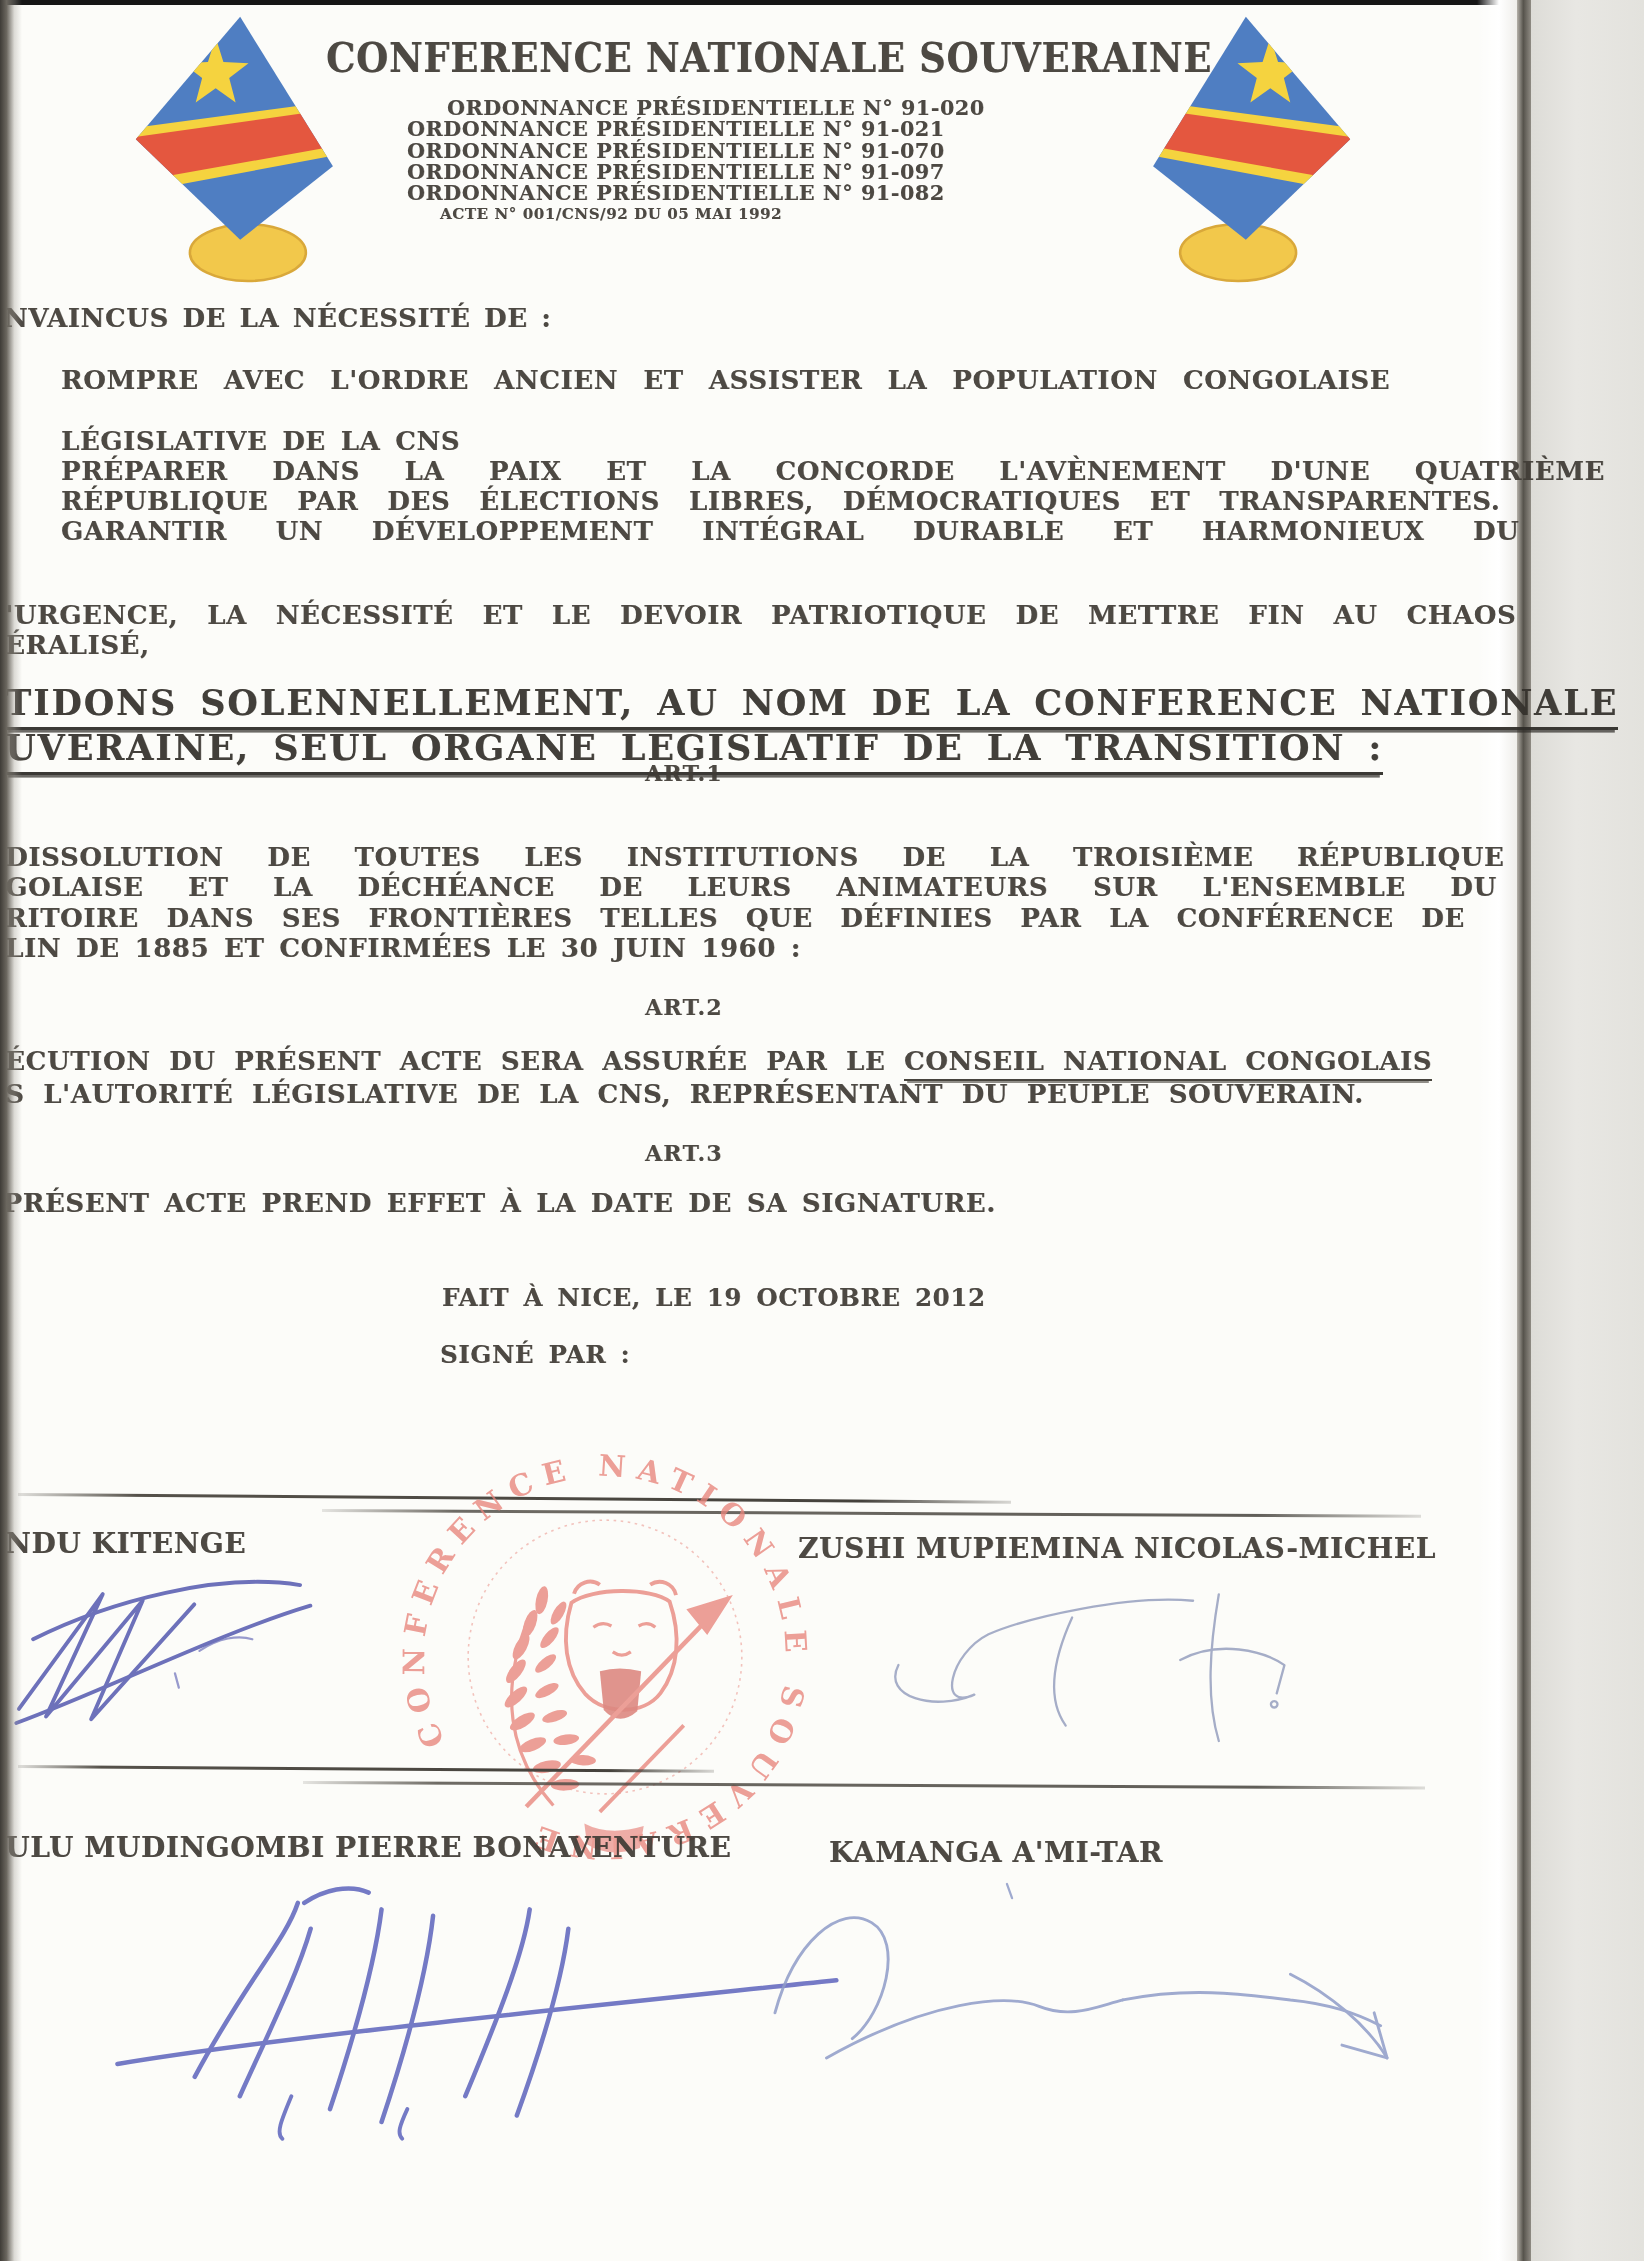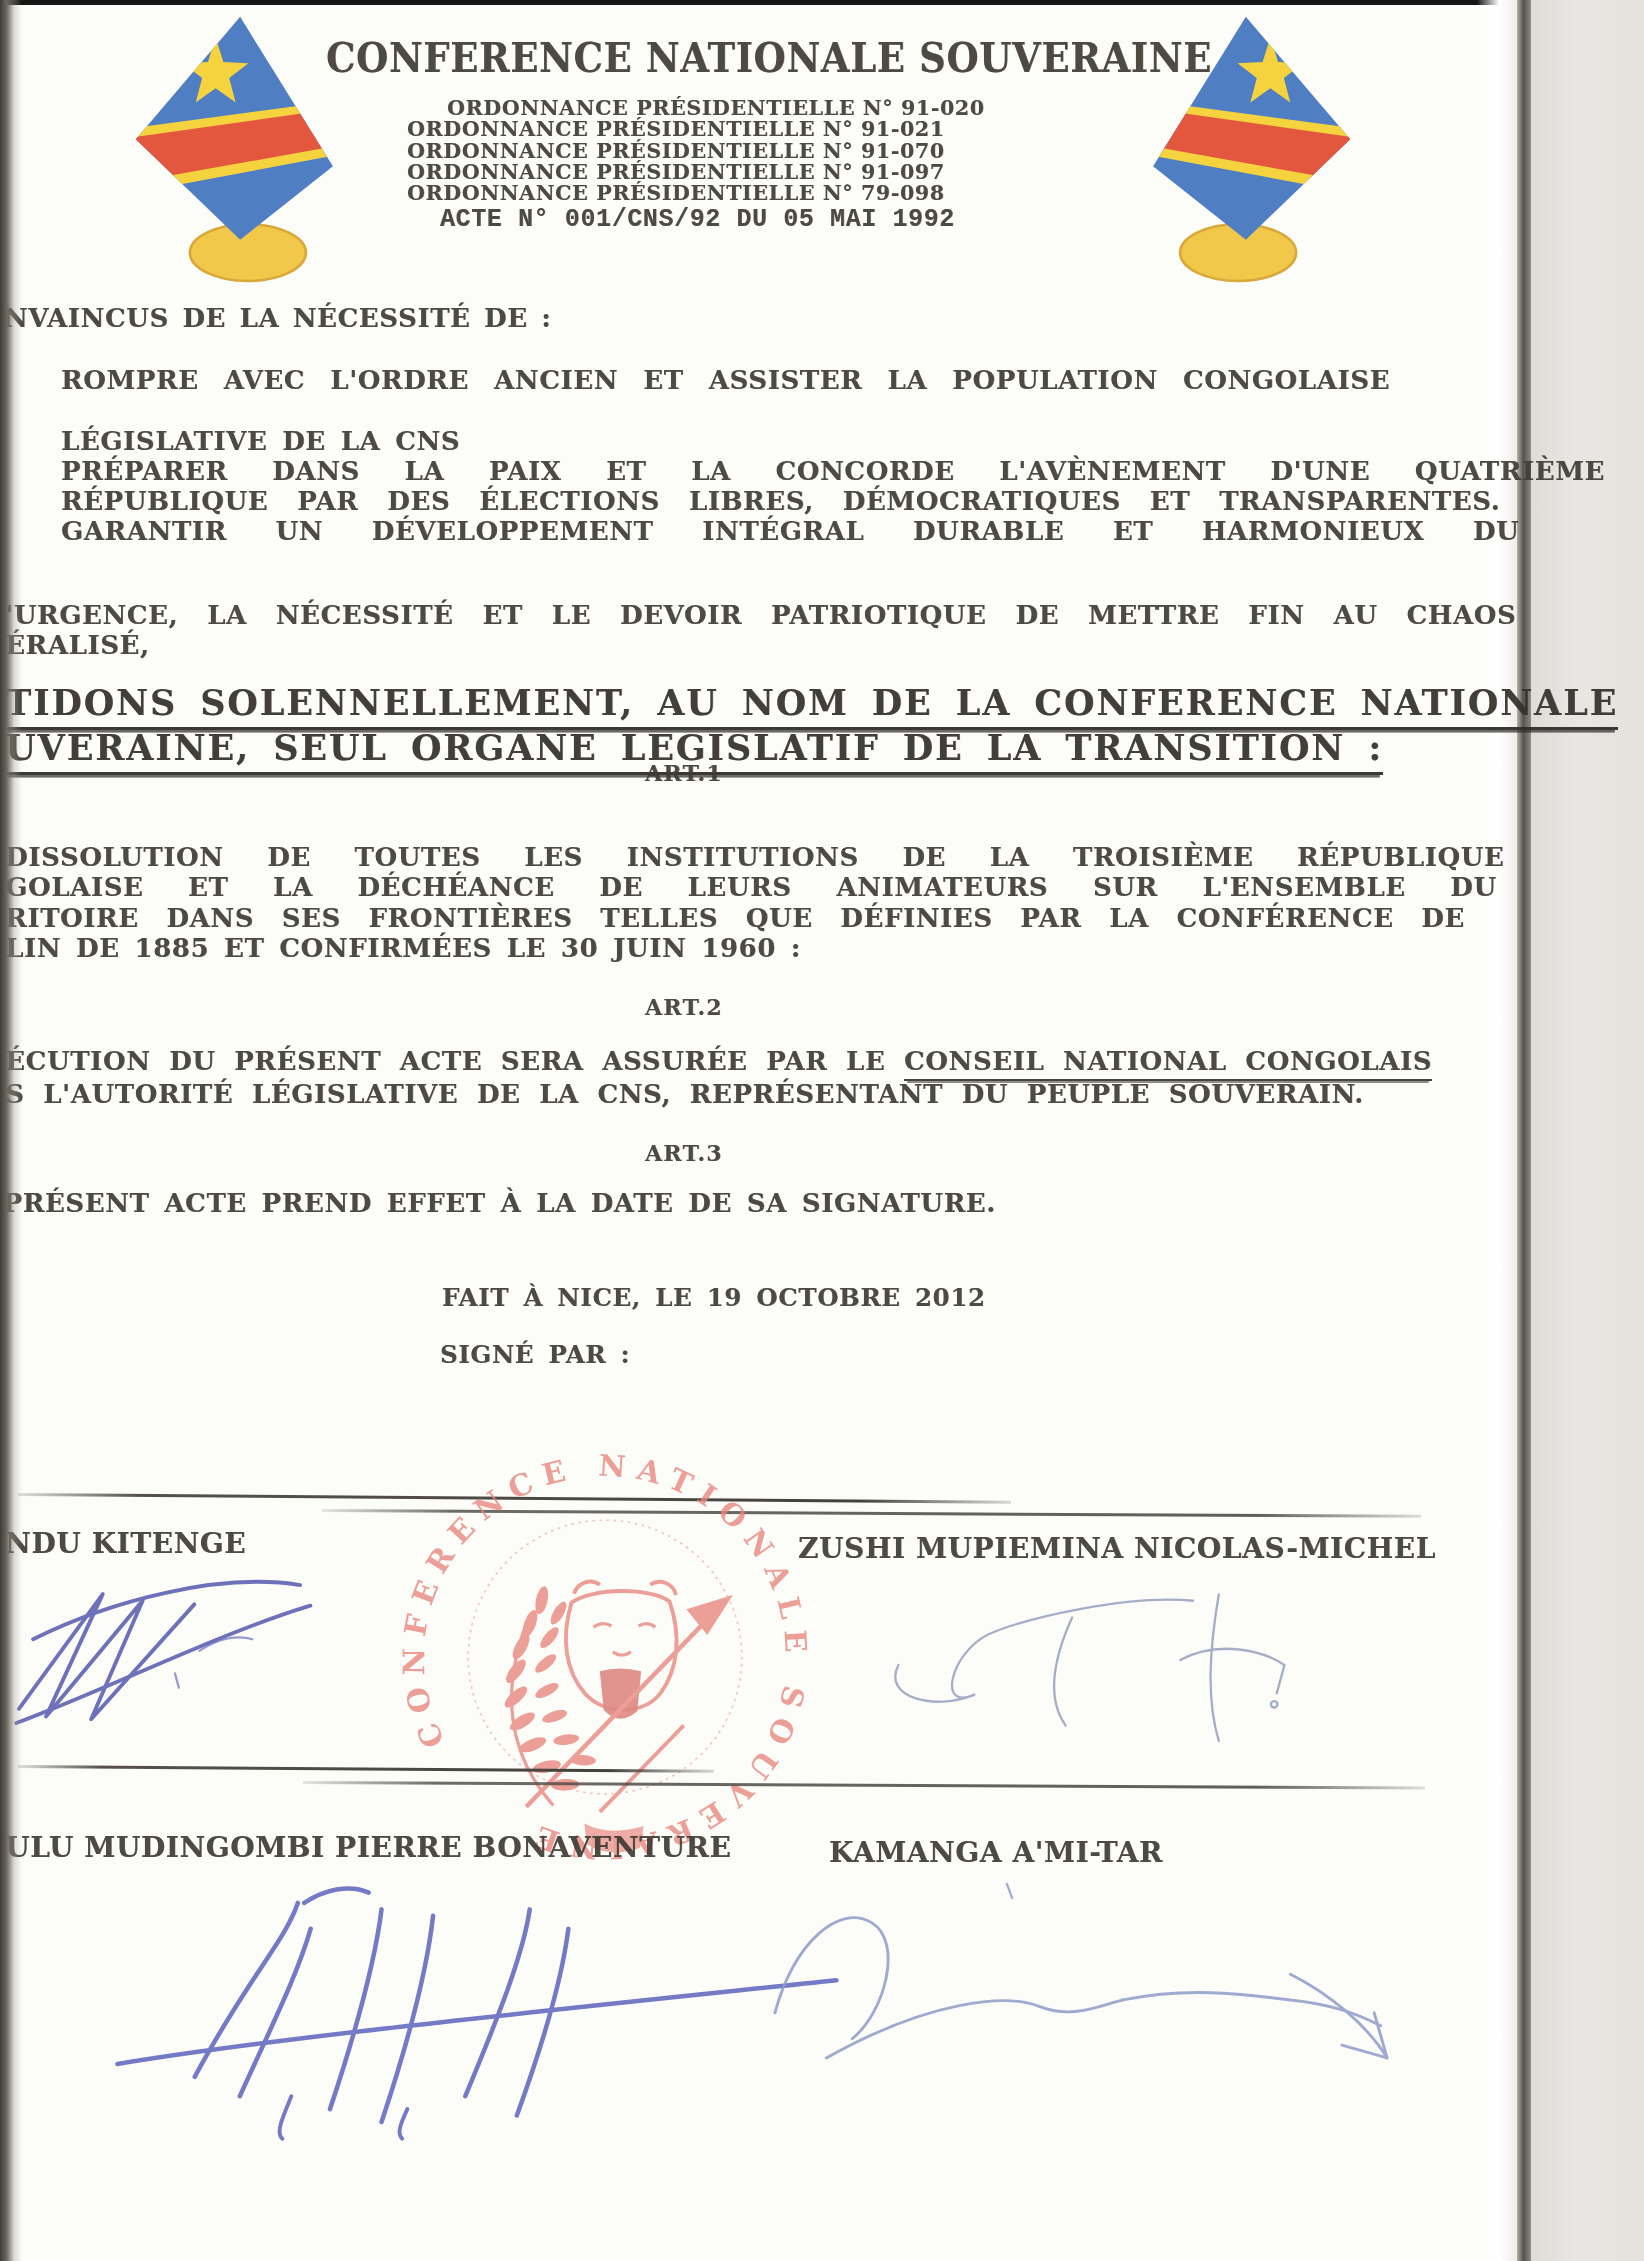--- a/index.html
+++ b/index.html
@@ -77,22 +77,22 @@
       <polygon points="56,260 360,206 360,220 62,276" fill="#f5d33f"></polygon>
       <polygon points="170,38 182,76 221,78 191,101 201,139 170,117 139,139 149,101 119,78 158,76" fill="#f5d33f"></polygon>
     </g>
   </svg>
 
   <div class="ln sz-title" style="left:326px;top:35px;">CONFERENCE NATIONALE SOUVERAINE</div>
   <div class="ln sz-ord" style="left:407px;top:98px;margin-left:40px;">ORDONNANCE PRÉSIDENTIELLE N° 91-020</div>
   <div class="ln sz-ord" style="left:407px;top:119px;">ORDONNANCE PRÉSIDENTIELLE N° 91-021</div>
   <div class="ln sz-ord" style="left:407px;top:141px;">ORDONNANCE PRÉSIDENTIELLE N° 91-070</div>
   <div class="ln sz-ord" style="left:407px;top:162px;">ORDONNANCE PRÉSIDENTIELLE N° 91-097</div>
-  <div class="ln sz-ord" style="left:407px;top:183px;">ORDONNANCE PRÉSIDENTIELLE N° 79-098</div>
-  <div class="ln" style="left:440px;top:205px;font-size:25px;font-family:Liberation Mono, monospace;">ACTE N° 001/CNS/92 DU 05 MAI 1992</div>
+  <div class="ln sz-ord" style="left:407px;top:183px;">ORDONNANCE PRÉSIDENTIELLE N° 91-082</div>
+  <div class="ln" style="left:440px;top:205px;font-size:15px;">ACTE N° 001/CNS/92 DU 05 MAI 1992</div>
 
   <div class="ln sz-body ws6" style="left:3.9px;top:303px;">NVAINCUS DE LA NÉCESSITÉ DE :</div>
 
   <div class="ln sz-body ws24" style="left:61px;top:365px;text-align:right;">ROMPRE AVEC L'ORDRE ANCIEN ET ASSISTER LA POPULATION CONGOLAISE</div>
   <div class="ln sz-body ws8" style="left:61px;top:426px;">LÉGISLATIVE DE LA CNS</div>
   <div class="ln sz-body ws30" style="left:61px;top:486px;">RÉPUBLIQUE PAR DES ÉLECTIONS LIBRES, DÉMOCRATIQUES ET TRANSPARENTES.</div>
   <div class="ln sz-body ws55" style="left:61px;top:456px;">PRÉPARER DANS LA PAIX ET LA CONCORDE L'AVÈNEMENT D'UNE QUATRIÈME</div>
   <div class="ln sz-body ws60" style="left:61px;top:516px;">GARANTIR UN DÉVELOPPEMENT INTÉGRAL DURABLE ET HARMONIEUX DU</div>
 
   <div class="ln sz-body ws30" style="left:5.2px;top:600px;">'URGENCE, LA NÉCESSITÉ ET LE DEVOIR PATRIOTIQUE DE METTRE FIN AU CHAOS</div>

